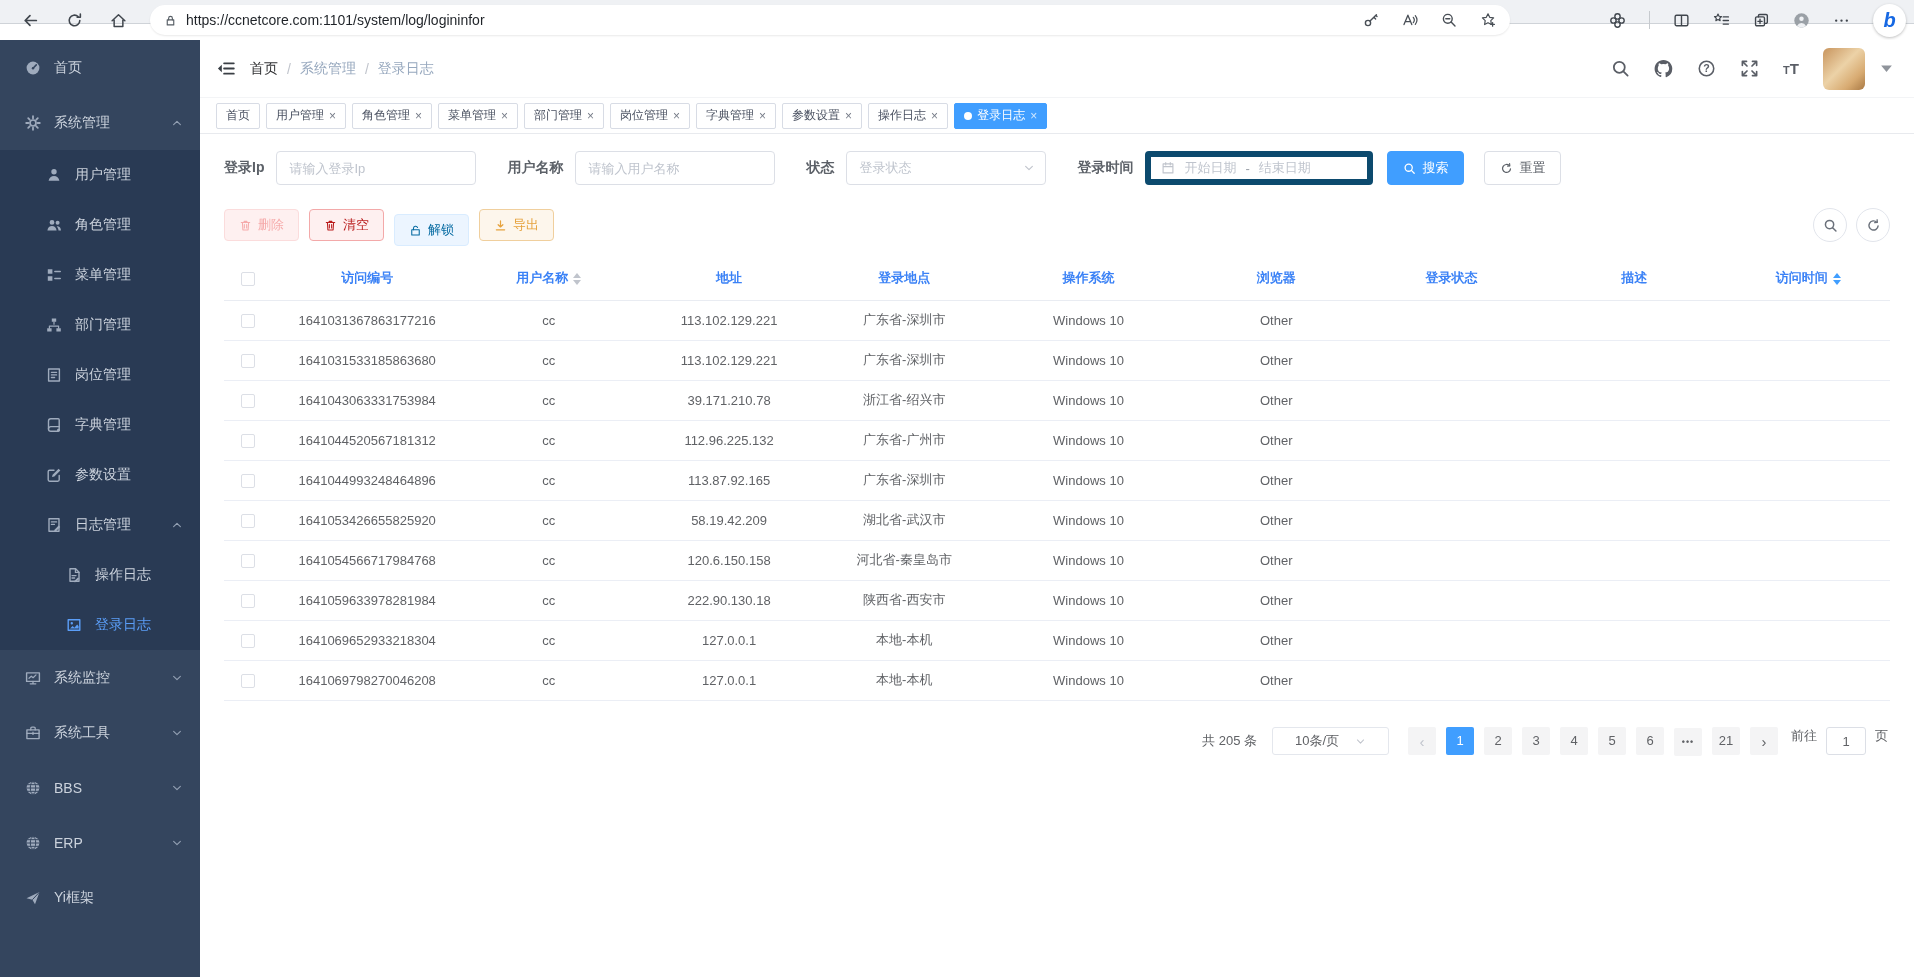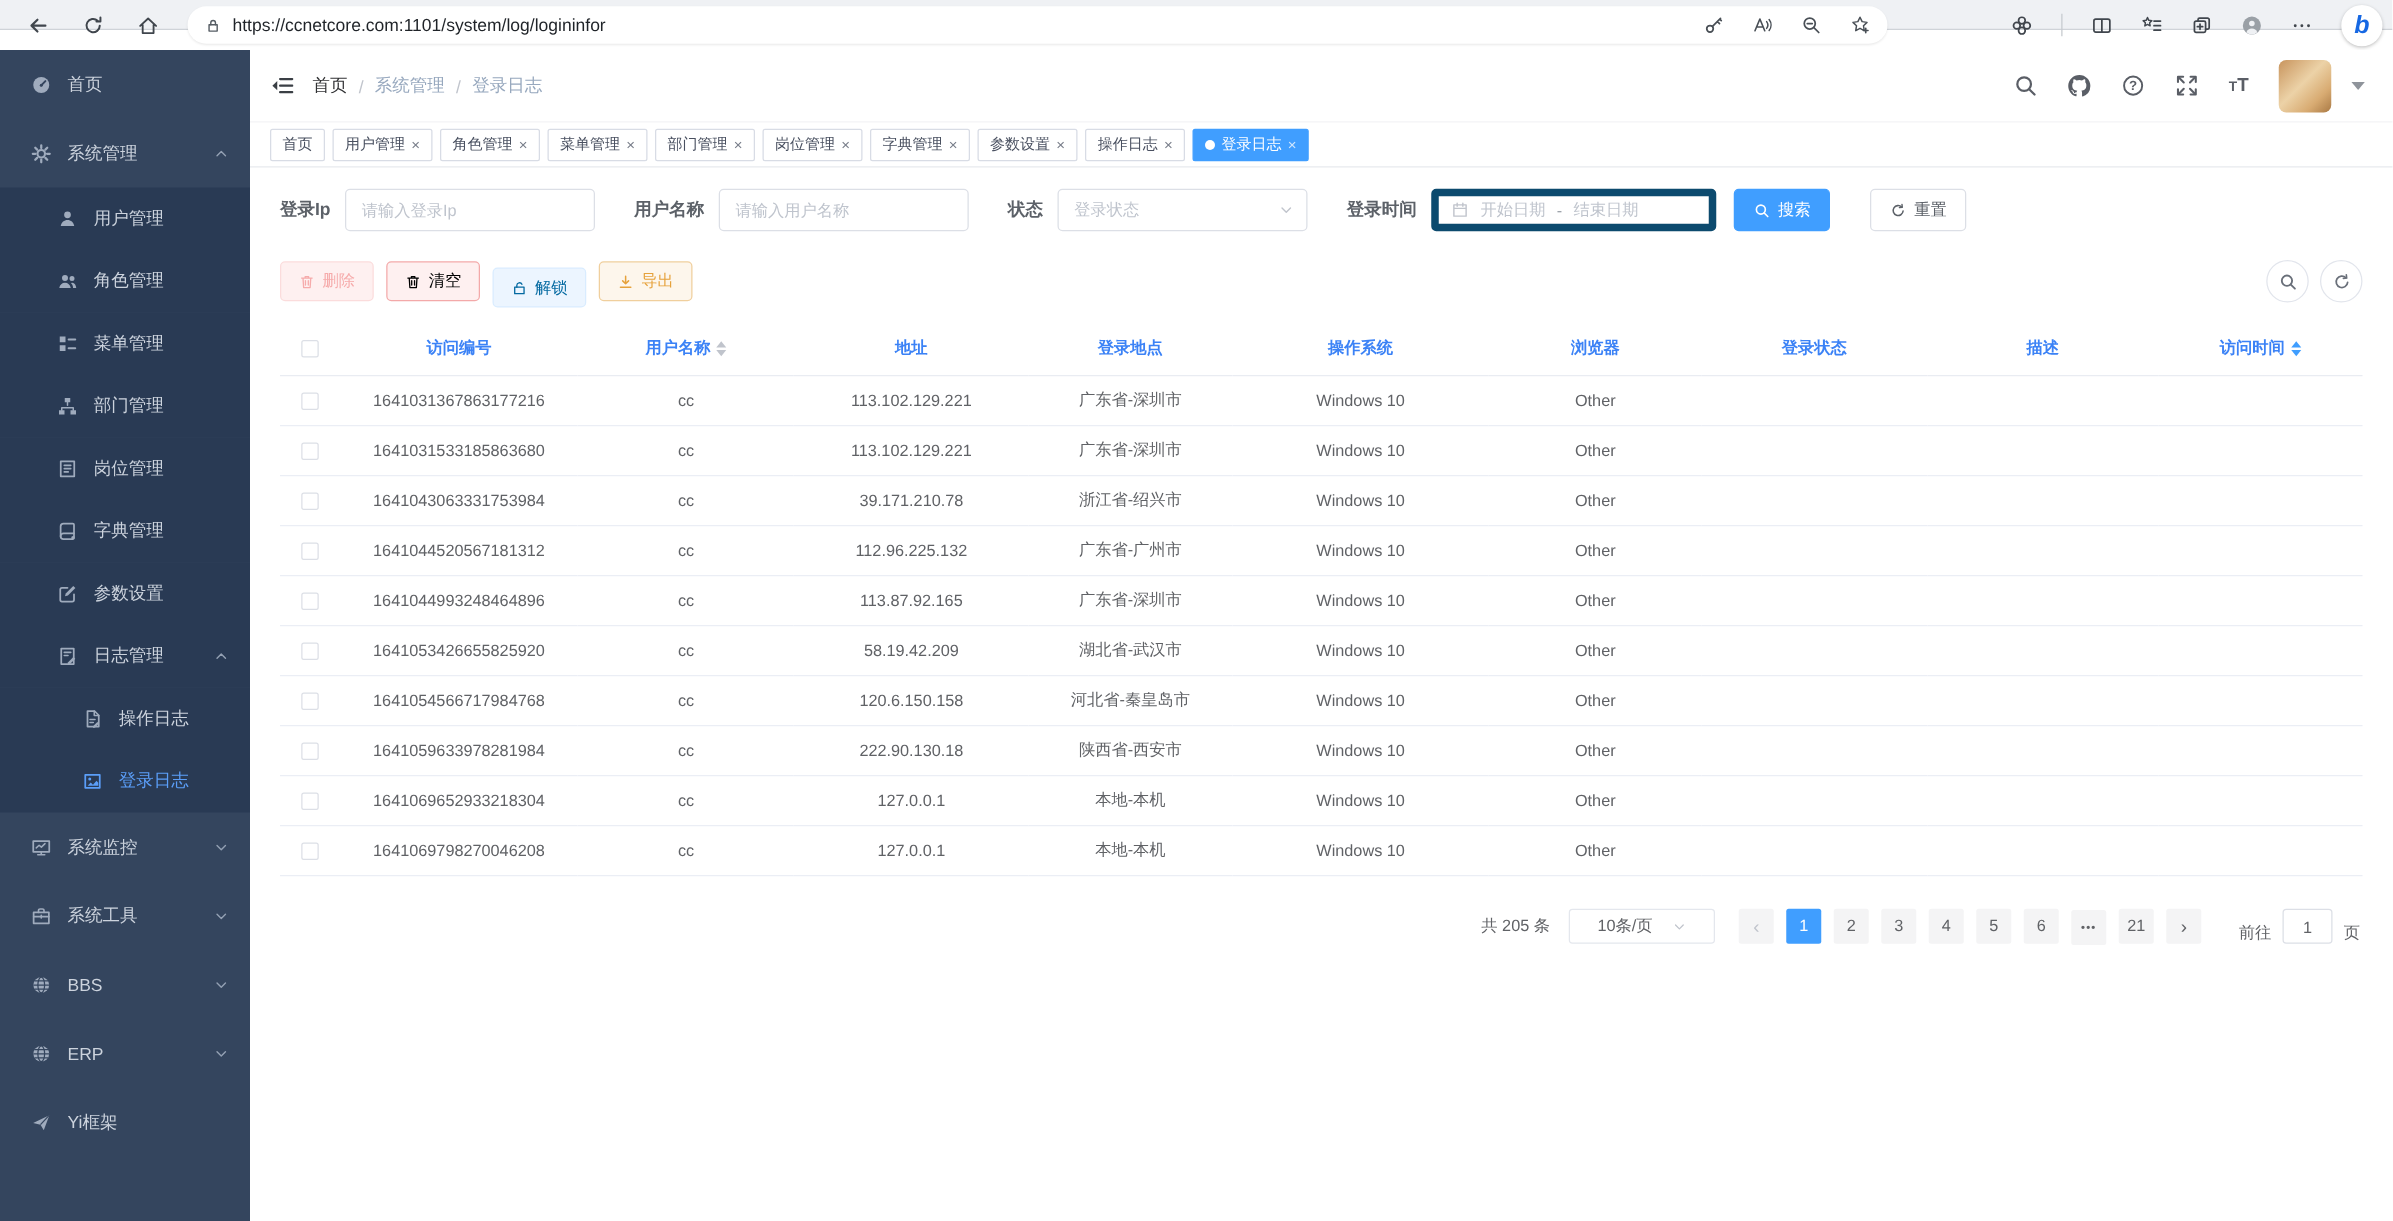--- a/index.html
+++ b/index.html
@@ -66,26 +66,26 @@
   .flabel { font-size:14px; font-weight:bold; color:#5c6168; white-space:nowrap; }
   .tinput { width:200px; height:34px; border:1px solid #dcdfe6; border-radius:4px; padding:0 12px; font-size:13px; color:#606266; font-family:inherit; outline:none; }
   .tinput::placeholder { color:#bfc4cd; }
   .fselect { width:200px; height:34px; border:1px solid #dcdfe6; border-radius:4px; display:flex; align-items:center; justify-content:space-between; padding:0 10px 0 12px; font-size:13px; color:#bfc4cd; cursor:pointer; }
   .fselect .ico { width:12px; height:12px; color:#c0c4cc; }
   .daterange { width:228px; height:34px; border:6px solid #0c4a6e; border-radius:4px; display:flex; align-items:center; gap:9px; padding:0 10px; font-size:13px; color:#bfc4cd; cursor:pointer; }
   .daterange .ico { width:14px; height:14px; color:#c0c4cc; }
   .btn { height:34px; display:inline-flex; align-items:center; gap:6px; padding:0 15px; border-radius:4px; font-size:13px; cursor:pointer; border:1px solid transparent; white-space:nowrap; }
   .btn .ico { width:13px; height:13px; }
   .btn-search { background:#409eff; border-color:#409eff; color:#fff; margin-left:14px; }
-  .btn-reset { background:#fff; border-color:#dcdfe6; color:#5c6168; margin-left:32px; }
+  .btn-reset { background:#fff; border-color:#dcdfe6; color:#5c6168; margin-left:20px; }
 
   .toolbar { display:flex; align-items:center; gap:10px; margin-top:19px; }
   .btn-sm { height:32px; padding:0 14px; }
   .btn-del { background:#fef0f0; border-color:#fbdcdc; color:#f6abab; }
-  .btn-clear { background:#fef0f0; border-color:#f3a9a9; color:#000000; }
+  .btn-clear { background:#fef0f0; border-color:#f3a9a9; color:#b91c1c; }
   .btn-unlock { background:#ecf5ff; border-color:#d9ecff; color:#0369a1;margin-top:10px; }
   .btn-export { background:#fdf6ec; border-color:#f0cf9d; color:#e6a23c; }
   .toolbar-right { margin-left:auto; display:flex; gap:9px; }
   .circle-btn { width:34px; height:34px; border-radius:50%; border:1px solid #e2e5ec; background:#fff; display:flex; align-items:center; justify-content:center; color:#6a707a; cursor:pointer; }
   .circle-btn .ico { width:15px; height:15px; }
 
   
   table { width:100%; border-collapse:collapse; table-layout:fixed; margin-top:11px; font-size:13px; }
   thead th { height:43px; font-weight:bold; color:#3b82f6; text-align:center; border-bottom:1px solid #e9ecf2; font-size:13px; }
   tbody td { height:40px; color:#606266; text-align:center; border-bottom:1px solid #ebeef5; white-space:nowrap; overflow:hidden; }
@@ -100,21 +100,21 @@
   
   .pagination { display:flex; align-items:center; justify-content:flex-end; margin-top:26px; font-size:13px; color:#606266; padding-right:2px; }
   .pg-total { margin-right:15px; }
   .pg-size { width:117px; height:28px; border:1px solid #e4e7ed; border-radius:3px; display:flex; align-items:center; justify-content:center; gap:16px; color:#606266; cursor:pointer; margin-right:14px; }
   .pg-size .ico { width:11px; height:11px; color:#c0c4cc; }
   .pg-btn { min-width:28px; height:28px; padding:0 4px; margin:0 5px; background:#f4f4f5; border-radius:2px; display:inline-flex; align-items:center; justify-content:center; cursor:pointer; font-size:13px; color:#606266; }
   .pg-btn.active { background:#409eff; color:#fff; }
   .pg-btn.prev { color:#c0c4cc; font-size:15px; }
   .pg-btn.next { font-size:15px; }
   .pg-btn.ellipsis { letter-spacing:1px; font-size:9px; font-weight:bold; }
-  .pg-jump { display:flex; align-items:flex-end; gap:9px; margin-left:25px; }
+  .pg-jump { display:flex; align-items:flex-start; gap:9px; margin-left:8px; }
   .pg-input { width:40px; height:28px; border:1px solid #dcdfe6; border-radius:3px; text-align:center; font-size:13px; color:#606266; outline:none; font-family:inherit; }
 </style>
 </head>
 <body>
 
 <div class="browser">
   <div class="b-left" id="b-left">
       <span class="ico">
         <svg viewBox="0 0 16 16">
           <path d="M13.5 8H3M7.5 3.5 3 8l4.5 4.5" fill="none" stroke="currentColor" stroke-width="1.6" stroke-linecap="round" stroke-linejoin="round"></path>

